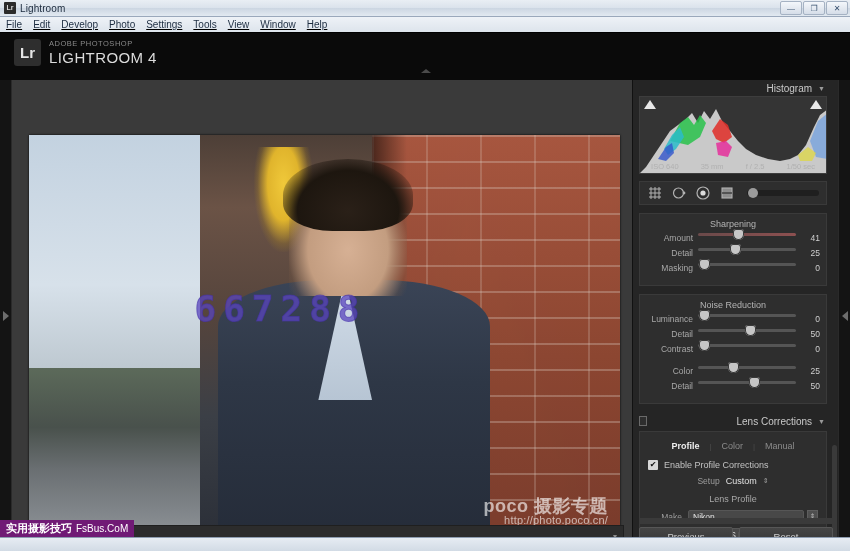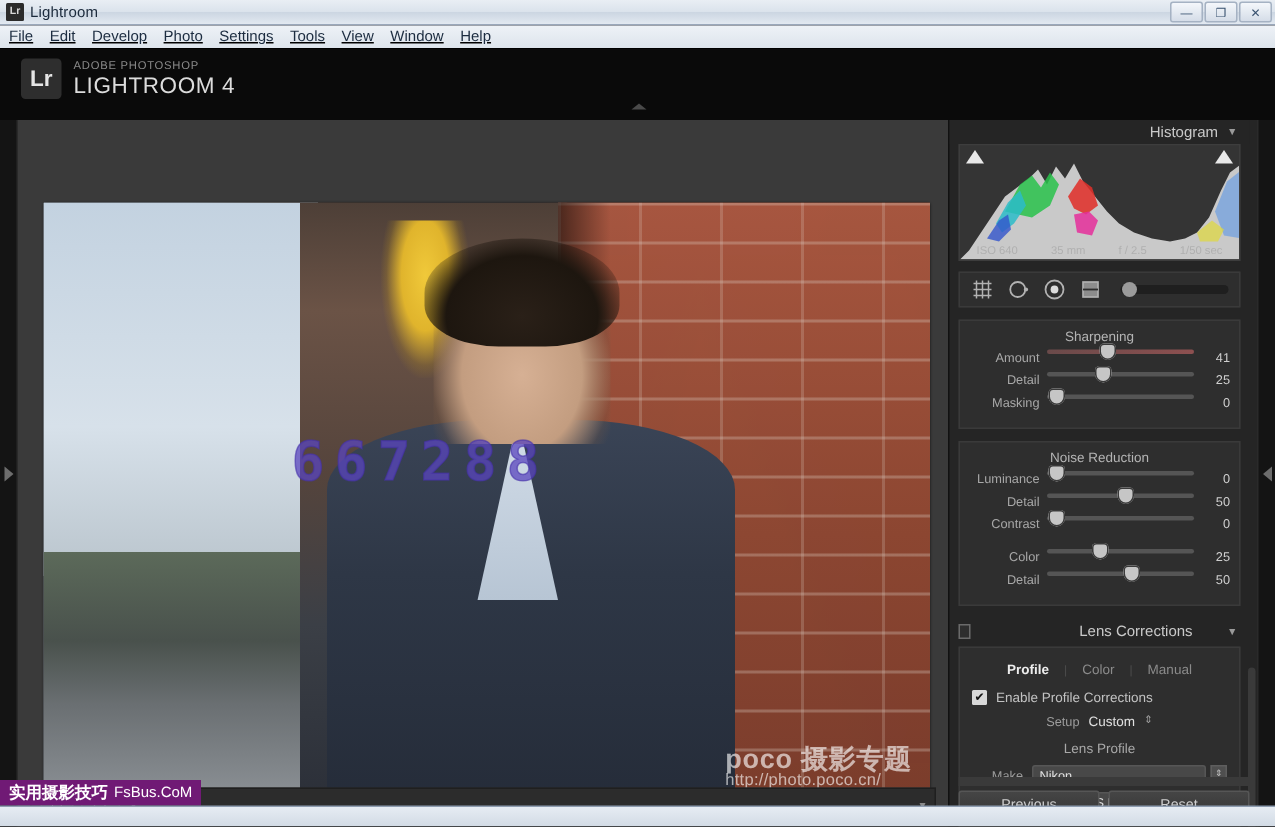--- a/index.html
+++ b/index.html
@@ -171,21 +171,21 @@
     font-size: 36px; font-weight: bold; letter-spacing: 7px;
     color: rgba(90,70,190,.75);
     font-family: "DejaVu Sans Mono", monospace;
     -webkit-text-stroke: 1px rgba(70,50,170,.6);
   }
   .wm-poco {
     position: absolute; right: 12px; bottom: 10px; text-align: left;
     color: rgba(255,255,255,.62); line-height: 1.05;
   }
   .wm-poco-main { font-size: 18px; font-weight: bold; letter-spacing: .5px; }
-  .wm-poco-url { font-size: 11px; letter-spacing: .2px; }
+  .wm-poco-url { font-size: 11px; letter-spacing: .2px; text-align: right; }
 
   
   .view-toolbar {
     position: absolute; left: 8px; bottom: 4px; width: 604px; height: 22px;
     background: #2c2c2c; border: 1px solid #1f1f1f;
     display: flex; align-items: center; padding: 0 6px; gap: 5px;
   }
   .tb-btn {
     width: 22px; height: 15px; background: #4a4a4a; border: 1px solid #5e5e5e;
     border-radius: 2px; display: flex; align-items: center; justify-content: center;
@@ -250,21 +250,21 @@
   .sl-track { flex:1; height: 3px; background:#555; position:relative; border-radius:2px; }
   .sl-track.warm { background: linear-gradient(to right,#6a4a4a,#8d5050); }
   .sl-knob {
     position:absolute; top:-4px; width:11px; height:11px; background:#c6c6c6;
     border-radius:3px 3px 50% 50%; transform: rotate(0deg);
     box-shadow: 0 0 0 1px #3a3a3a inset;
   }
   .sl-val { width: 24px; text-align:right; font-size: 8.5px; color:#cfcfcf; padding-left:5px; }
 
   
-  .lc-header { display:flex; align-items:center; justify-content:flex-end; height:16px; padding: 0 8px 0 6px; margin-top: 9px; gap: 17px;}
+  .lc-header { display:flex; align-items:center; justify-content:flex-end; height:16px; padding: 0 8px 0 6px; margin-top: 9px;}
   .lc-tabs { display:flex; align-items:center; justify-content:center; gap: 0; padding: 4px 0 6px 0; }
   .lc-tab { font-size: 9px; color:#8b8b8b; padding: 0 10px; cursor:pointer; }
   .lc-tab.active { color:#ededed; font-weight:bold; }
   .lc-divider { color:#4c4c4c; font-size:8px; }
   .lc-row { display:flex; align-items:center; padding: 3px 8px; }
   .chk {
     width:10px;height:10px;background:#d8d8d8;border-radius:1px;margin-right:6px;
     display:flex;align-items:center;justify-content:center;font-size:8px;color:#111;line-height:1;
   }
   .lc-label { font-size: 9px; color:#c2c2c2; }

